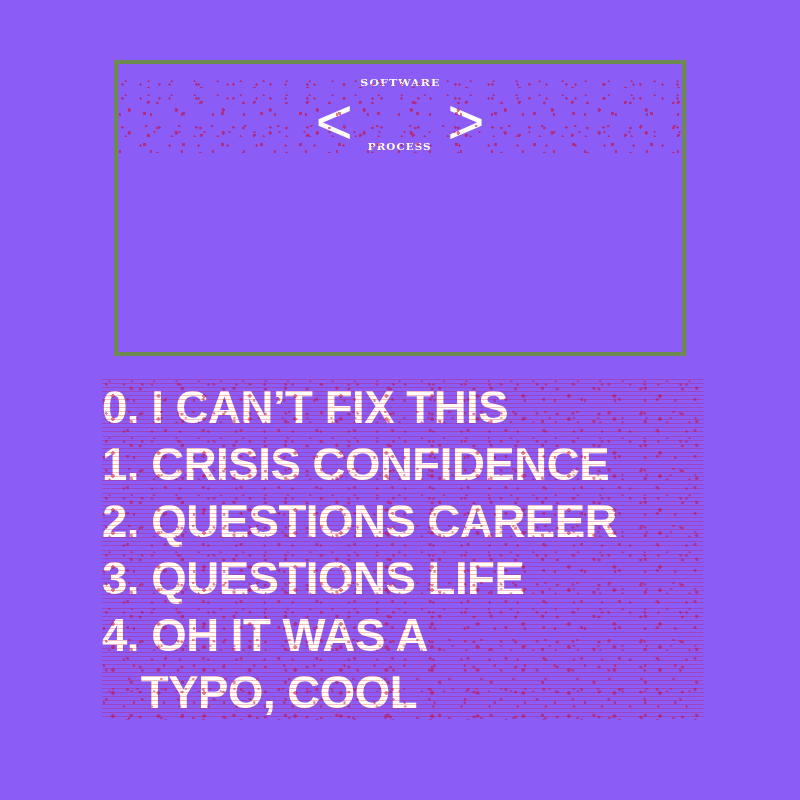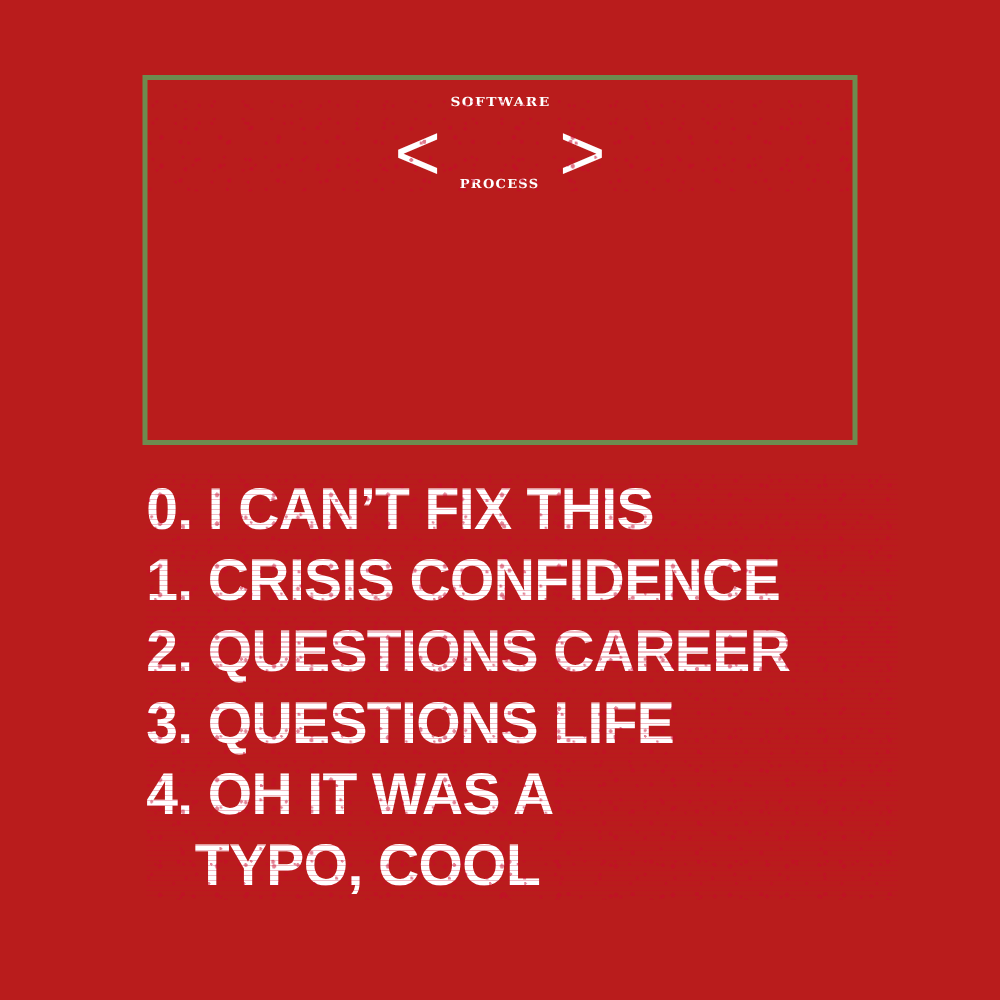--- a/index.html
+++ b/index.html
@@ -99,21 +99,21 @@
     letter-spacing: 0;
     padding: 0 10px;
   }
 
   
   .title-line .grunge { opacity: .55; }
 
   
   .list {
     position: absolute;
-    left: 117px;
+    left: 102px;
     top: 378px;
     width: 620px;
   }
 
   .list-item {
     position: relative;
     color: #ffffff;
     font-family: "Liberation Sans", sans-serif;
     font-weight: 700;
     font-size: 47px;
@@ -142,21 +142,21 @@
       rgba(200,10,46,0) 0px,
       rgba(200,10,46,0) 3px,
       rgba(200,10,46,.9) 3px,
       rgba(200,10,46,.9) 4px
     );
   }
 </style>
 </head>
 <body>
 
-<div id="poster" style="background: #b91c1c; width: 800px; height: 800px;">
+<div id="poster" style="background: #8b5cf6; width: 800px; height: 800px;">
 
   <div class="title-box" style="border-color: rgb(109, 139, 79);">
     <div class="title-stack">
 
       <span class="title-line tl-1" style="color: rgb(255, 255, 255); font-size: 10px;">
         <span class="ink">SOFTWARE</span>
         <span class="grunge" style="background-color: transparent;"></span>
       </span>
 
 

